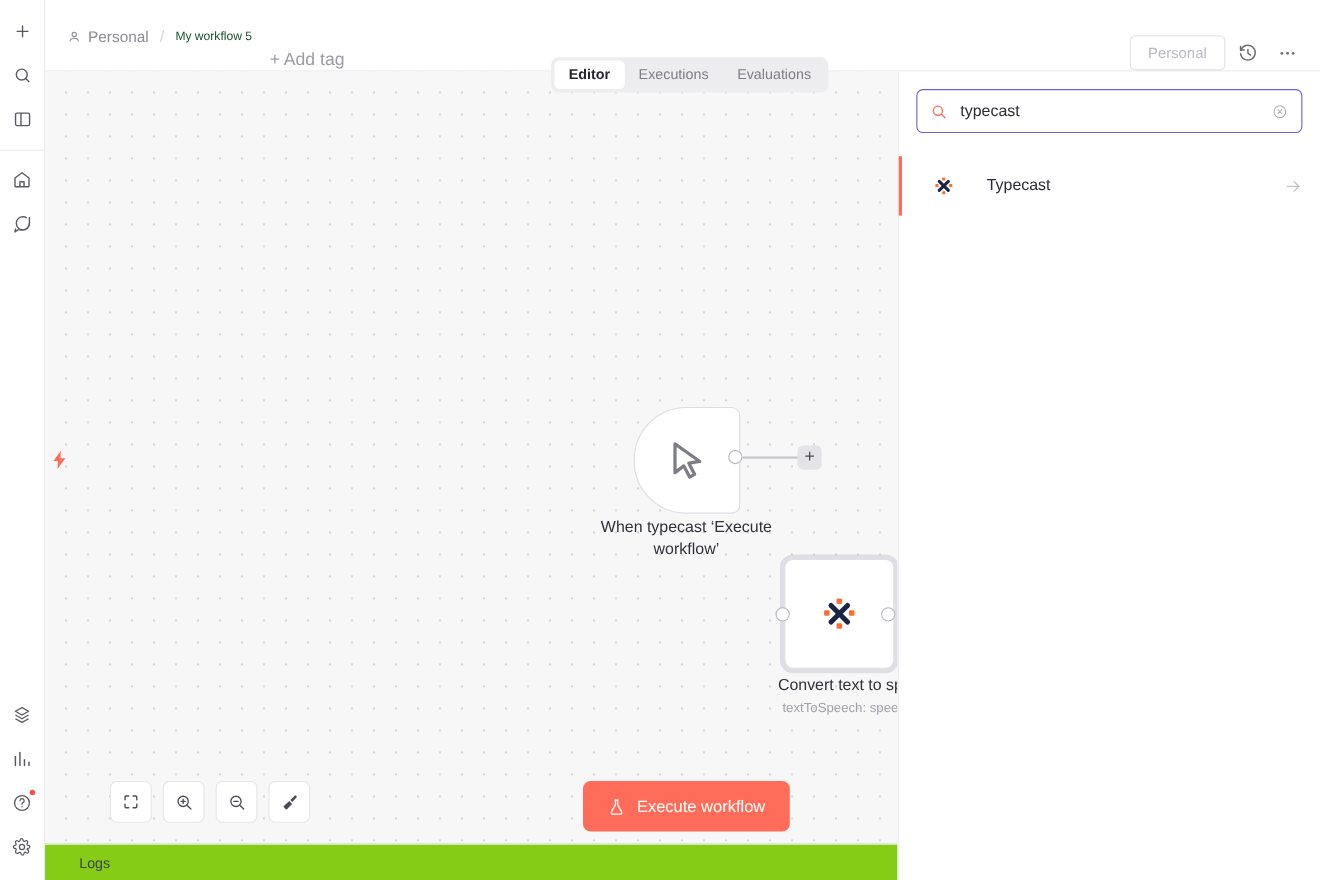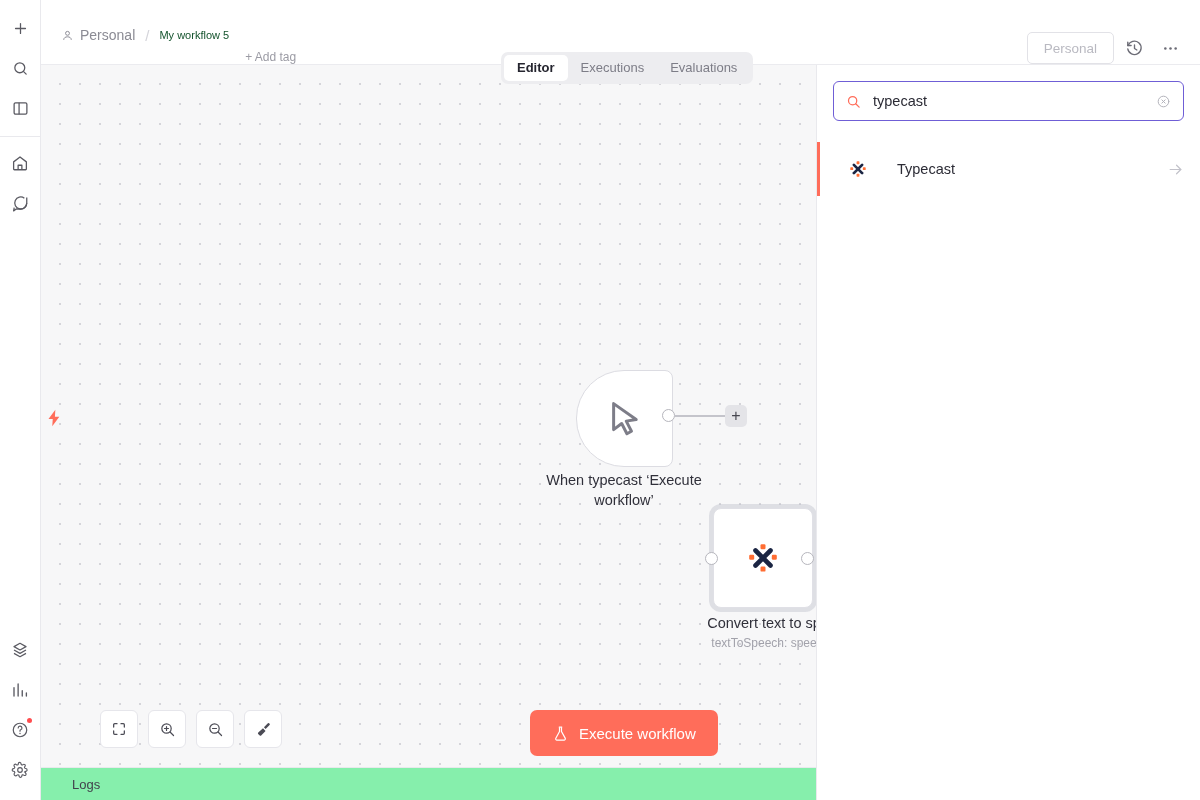--- a/index.html
+++ b/index.html
@@ -46,21 +46,21 @@
   .crumbs { display: flex; align-items: center; gap: 0; }
   .crumb-personal {
     display: flex; align-items: center; gap: 6px;
     color: #8b8b94; font-size: 14px; cursor: pointer;
   }
   .crumb-sep { color: #d4d4da; font-size: 15px; margin: 0 10px; }
   .crumb-title {
     color: #14532d; font-size: 11px; font-weight: 400; cursor: text;
   }
   .add-tag {
-    color: #9b9ba4; font-size: 12px; margin-left: 16px; cursor: pointer; margin-top: 44px;
+    color: #9b9ba4; font-size: 16px; margin-left: 16px; cursor: pointer; margin-top: 44px;
   }
   .topbar-right { margin-left: auto; display: flex; align-items: center; gap: 4px; }
   .publish-btn {
     height: 32px; padding: 0 16px; border-radius: 5px;
     border: 1px solid #e2e2e7; background: #fff;
     color: #b9b9c1; font-size: 13.5px; cursor: default;
     display: flex; align-items: center;
   }
   .icon-btn {
     width: 32px; height: 32px; border-radius: 5px; border: none; background: transparent;
@@ -169,21 +169,21 @@
     position: absolute; left: 489px; top: 645px;
     height: 46px; padding: 0 22px; border: none; border-radius: 7px;
     background: #ff6d5a; color: #fff; font-size: 15px;
     display: flex; align-items: center; gap: 10px; cursor: pointer;
     font-family: "Liberation Sans", sans-serif;
   }
 
   
   .logs-bar {
     position: absolute; left: 0; top: 767px; width: 775px; height: 33px;
-    background: #86efac; border-top: 1px solid #e9e9ed;
+    background: #84cc16; border-top: 1px solid #e9e9ed;
     display: flex; align-items: center; padding-left: 31px;
   }
   .logs-bar span { font-size: 13px; color: #42424c; cursor: pointer; }
 
   
   .panel {
     position: absolute; right: 0; top: 65px; width: 384px; height: 735px;
     background: #fff; border-left: 1px solid #e9e9ed;
     display: flex; flex-direction: column; z-index: 20;
   }

